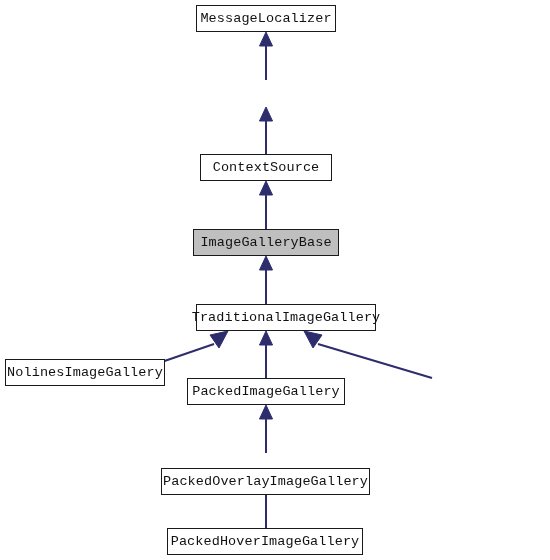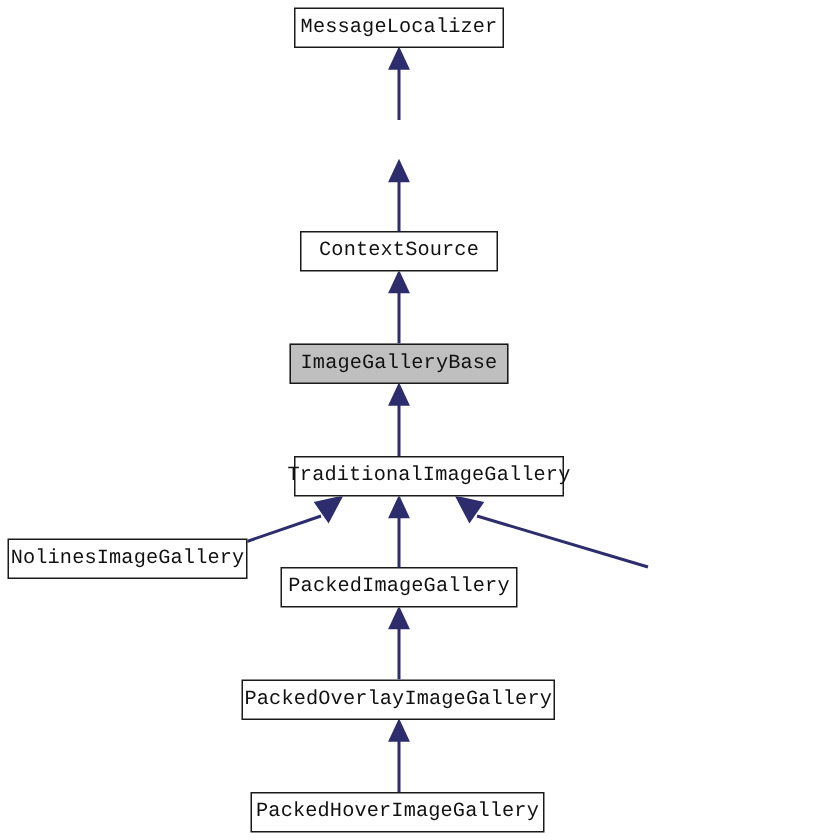--- a/index.html
+++ b/index.html
@@ -119,21 +119,21 @@
 
   <div class="uml-node" style="left:5px; top:359px; width:160px; height:27px;text-align:right;">
     <span class="node-label">NolinesImageGallery</span>
   </div>
 
   <div class="uml-node" style="left:187px; top:378px; width:158px; height:27px;justify-content:center;">
     <span class="node-label">PackedImageGallery</span>
   </div>
 
 
-  <div class="uml-node" style="left:161px; top:453px; width:209px; height:27px;align-items:center;">
+  <div class="uml-node" style="left:161px; top:468px; width:209px; height:27px;align-items:center;">
     <span class="node-label">PackedOverlayImageGallery</span>
   </div>
 
   <div class="uml-node" style="left:167px; top:528px; width:196px; height:27px;">
     <span class="node-label">PackedHoverImageGallery</span>
   </div>
 
 </div>
 
 </body></html>

